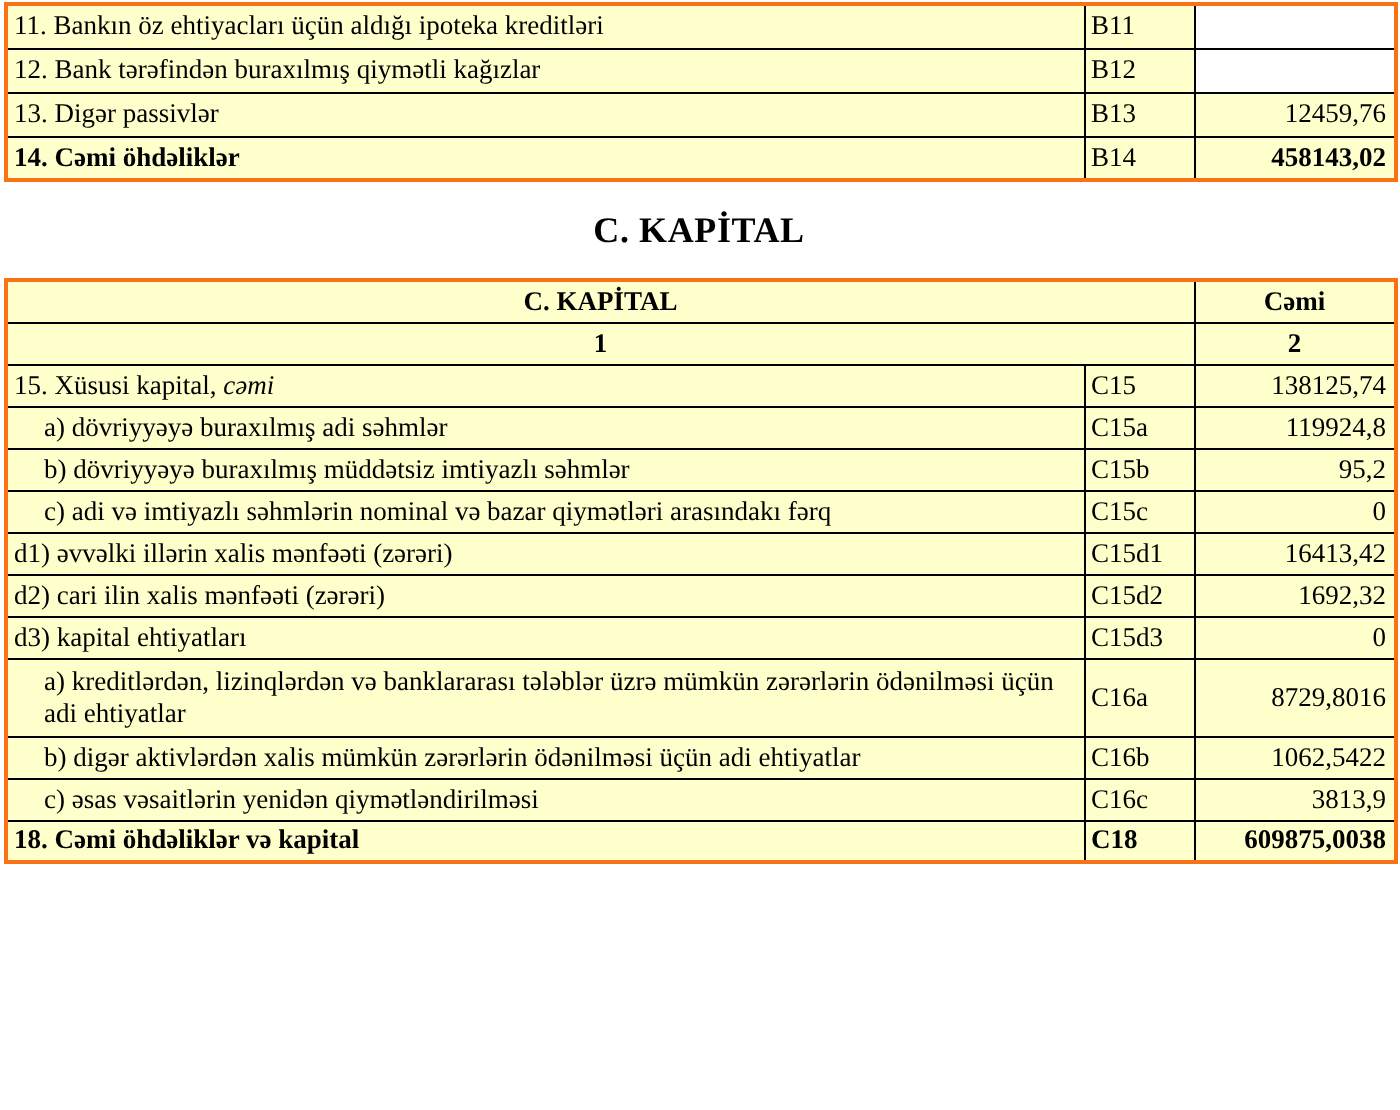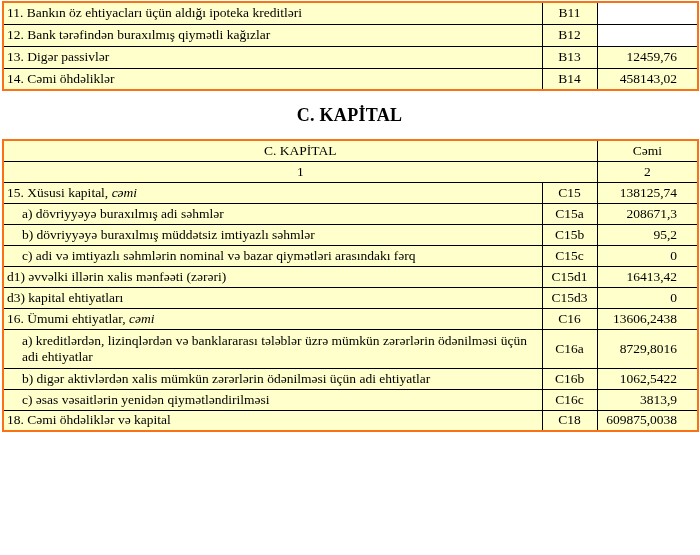--- a/index.html
+++ b/index.html
@@ -28,25 +28,25 @@
     overflow: hidden;
   }
   .c-desc { width: 539px; }
   .c-code { width: 55px; }
   .c-val  { width: 101px; }
 
   .t1 td { height: 22px; }
   .t2 td { height: 21px; }
   tr.tall td { height: 39px; }
 
-  td.code { text-align: center; }
-  td.val  { text-align: right; padding-right: 20px; }
+  td.code { text-align: left; }
+  td.val  { text-align: right; padding-right: 4px; }
   td.white { background: #ffffff; }
   td.center { text-align: center; }
-  td.b { font-weight: normal; }
+  td.b { font-weight: bold; }
   td.ind1 { padding-left: 18px; margin-left: 40px; }
   td.ind2 { }
   .it { font-style: italic; }
 
   .heading {
     font-size: 18px;
     font-weight: bold;
     text-align: center;
     margin: 14px 0 13px 0;
     letter-spacing: 0.3px;
@@ -106,46 +106,46 @@
       </tr>
 
       <tr>
         <td class="desc"><span>15. Xüsusi kapital, </span><span class="it">cəmi</span></td>
         <td class="code">C15</td>
         <td class="val">138125,74</td>
       </tr>
       <tr>
         <td class="desc ind1">a) dövriyyəyə buraxılmış adi səhmlər</td>
         <td class="code">C15a</td>
-        <td class="val">208671,3</td>
+        <td class="val">119924,8</td>
       </tr>
       <tr>
         <td class="desc ind1">b) dövriyyəyə buraxılmış müddətsiz imtiyazlı səhmlər</td>
         <td class="code">C15b</td>
         <td class="val">95,2</td>
       </tr>
       <tr>
         <td class="desc ind1">c) adi və imtiyazlı səhmlərin nominal və bazar qiymətləri arasındakı fərq</td>
         <td class="code">C15c</td>
         <td class="val">0</td>
       </tr>
       <tr>
         <td class="desc ind2">d1) əvvəlki illərin xalis mənfəəti (zərəri)</td>
         <td class="code">C15d1</td>
         <td class="val">16413,42</td>
       </tr>
       <tr>
+        <td class="desc ind2">d2) cari ilin xalis mənfəəti (zərəri)</td>
+        <td class="code">C15d2</td>
+        <td class="val">1692,32</td>
+      </tr>
+      <tr>
         <td class="desc ind2">d3) kapital ehtiyatları</td>
         <td class="code">C15d3</td>
         <td class="val">0</td>
-      </tr>
-      <tr>
-        <td class="desc"><span>16. Ümumi ehtiyatlar, </span><span class="it">cəmi</span></td>
-        <td class="code">C16</td>
-        <td class="val">13606,2438</td>
       </tr>
       <tr class="tall">
         <td class="desc ind1">a) kreditlərdən, lizinqlərdən və banklararası  tələblər üzrə mümkün zərərlərin ödənilməsi üçün adi ehtiyatlar</td>
         <td class="code">C16a</td>
         <td class="val">8729,8016</td>
       </tr>
       <tr>
         <td class="desc ind1">b) digər aktivlərdən xalis mümkün zərərlərin ödənilməsi üçün adi ehtiyatlar</td>
         <td class="code">C16b</td>
         <td class="val">1062,5422</td>

